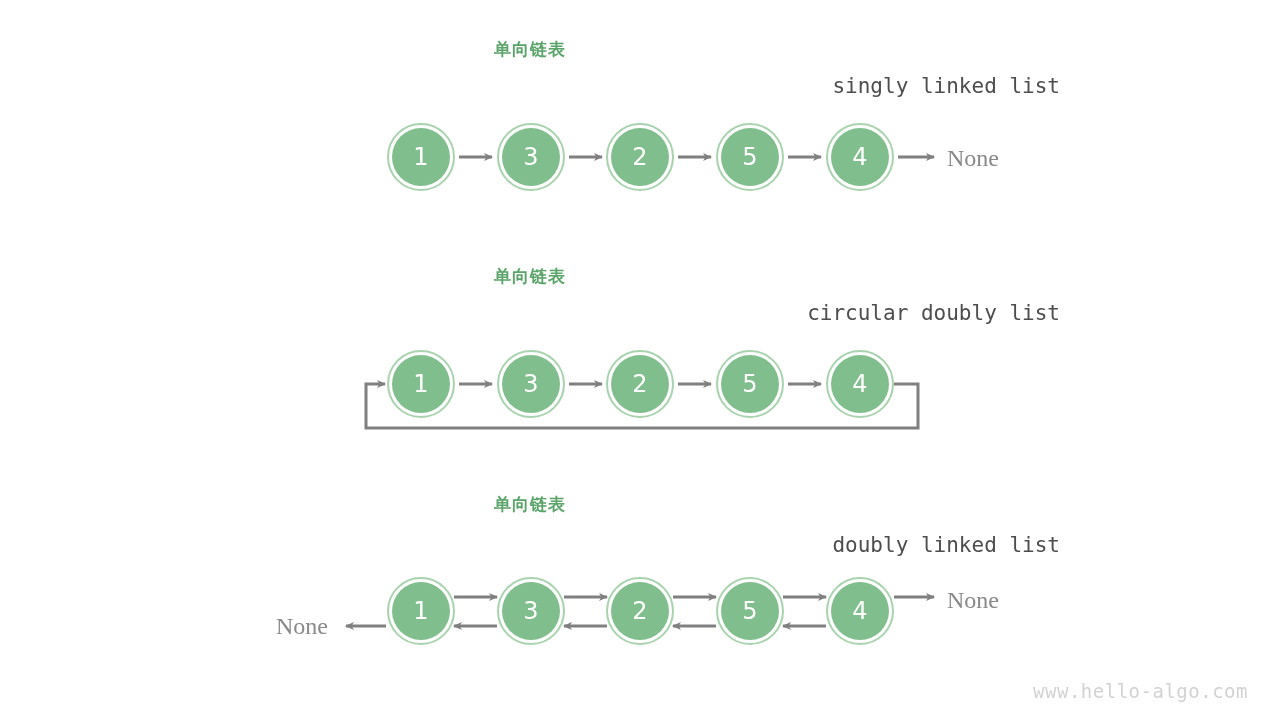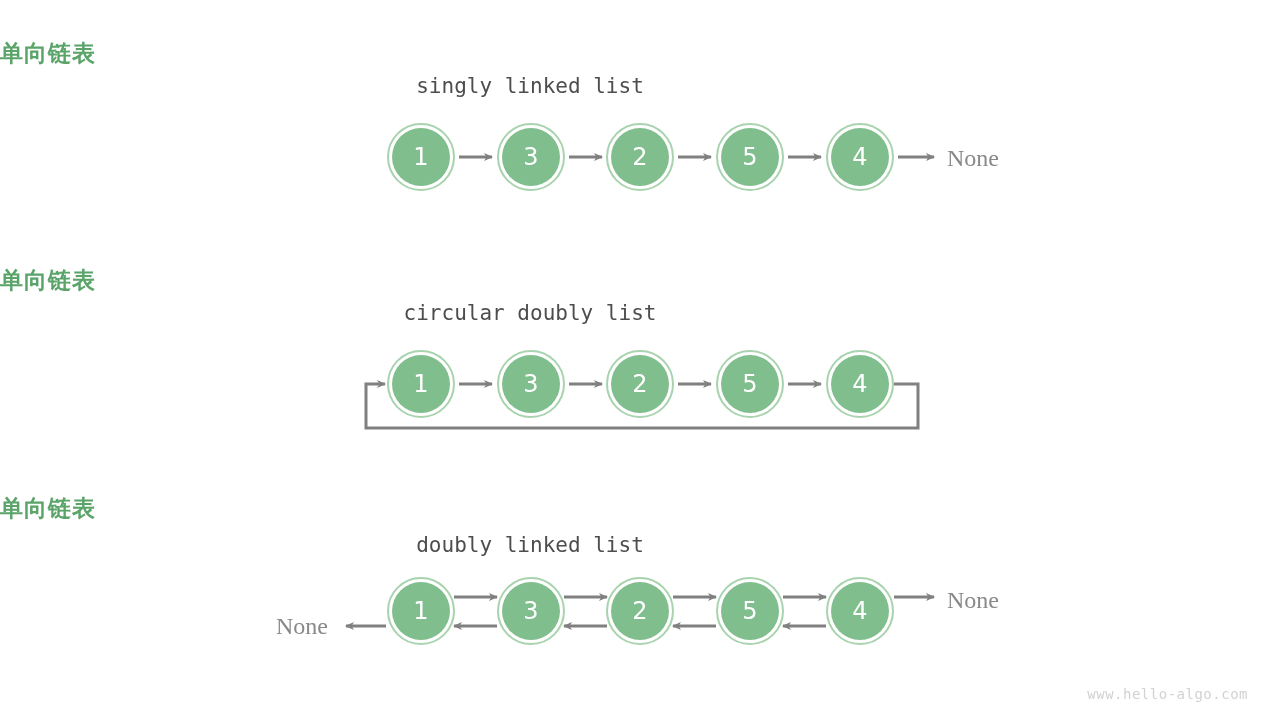--- a/index.html
+++ b/index.html
@@ -17,51 +17,51 @@
   .canvas {
     position: absolute;
     left: 0; top: 0;
     width: 1280px;
     height: 720px;
   }
   .section { position: absolute; left: 0; width: 1280px; }
   .sec-title {
     position: absolute;
     left: 0; width: 1060px;
-    text-align: left;
+    text-align: center;
     color: #5aa469;
     font-family: "DejaVu Sans", sans-serif;
     font-weight: bold;
-    font-size: 23px;
+    font-size: 17px;
     letter-spacing: 1px;
     white-space: nowrap;
   }
   .sec-sub {
     position: absolute;
     left: 0; width: 1060px;
-    text-align: center;
+    text-align: right;
     color: #4d4d4d;
     font-family: "DejaVu Sans Mono", monospace;
     font-size: 21px;
     white-space: nowrap;
   }
   .none-label {
     position: absolute;
     color: #898989;
     font-family: Liberation Serif, serif;
     font-size: 24px;
     white-space: nowrap;
   }
   .watermark {
     position: absolute;
     right: 32px;
     bottom: 18px;
     color: #d2d2d2;
     font-family: "DejaVu Sans Mono", monospace;
-    font-size: 14px;
+    font-size: 19px;
     letter-spacing: 0.5px;
     white-space: nowrap;
   }
   .node {
     position: absolute;
     width: 68px; height: 68px;
     border-radius: 50%;
     border: 2px solid #a8d3ae;
     box-sizing: border-box;
     background: #ffffff;

